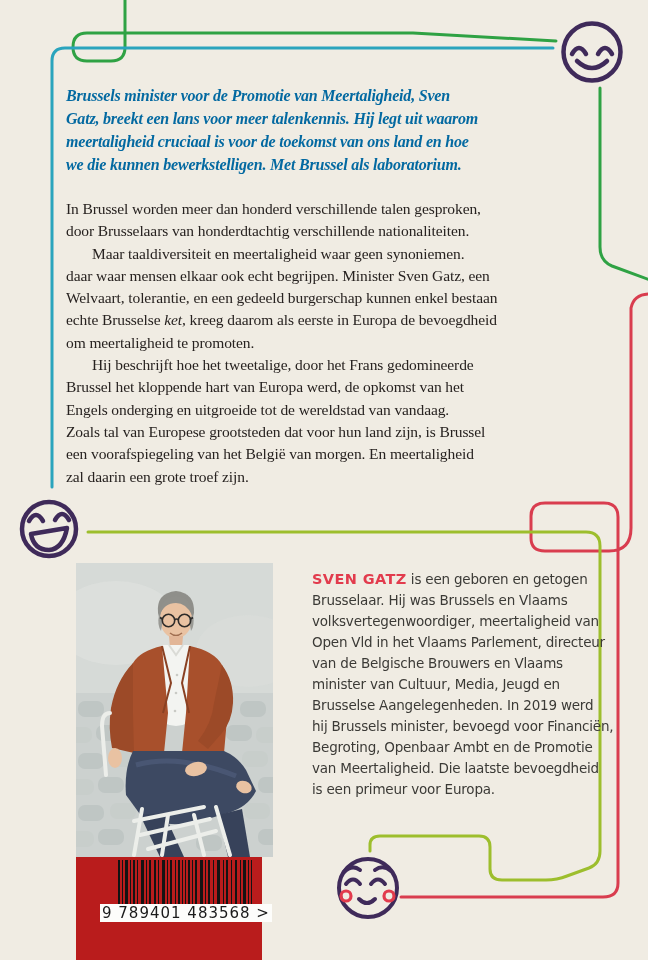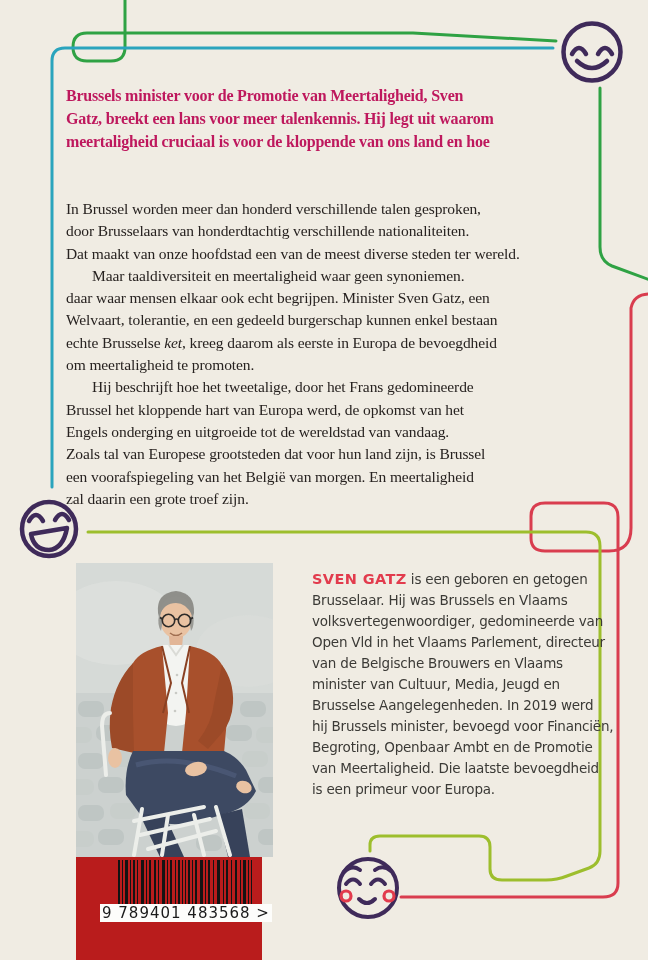--- a/index.html
+++ b/index.html
@@ -5,21 +5,21 @@
   html,body{margin:0;padding:0;background:#888;}
   .cover{
     position:relative;width:648px;height:960px;margin:0 auto;
     background:#f0ece3;overflow:hidden;
     font-family:"Liberation Serif",serif;
   }
   .decor-svg{position:absolute;left:0;top:0;width:648px;height:960px;pointer-events:none;}
   .heading{
     position:absolute;left:66px;top:84px;
     font-weight:bold;font-size:16px;line-height:23px;letter-spacing:-0.2px;
-    color:#be185d;white-space:nowrap;
+    color:#0369a1;white-space:nowrap;font-style:italic;
   }
   .body-text{
     position:absolute;left:66px;top:198px;
     font-size:15.5px;line-height:22.3px;letter-spacing:-0.1px;
     color:#272220;white-space:nowrap;
   }
   .body-text .indent{padding-left:26px;}
   .body-text em{text-align:right;}
   .photo{
     position:absolute;left:76px;top:563px;width:197px;height:294px;overflow:hidden;
@@ -83,27 +83,27 @@
         <circle cx="346" cy="896" r="5" stroke="#e23b4d" stroke-width="3.2"></circle>
         <circle cx="389" cy="896" r="5" stroke="#e23b4d" stroke-width="3.2"></circle>
         <path d="M359,899 Q367,907 375,899"></path>
       </g>
     </g>
   </svg>
 
   <div class="heading">
     <div>Brussels minister voor de Promotie van Meertaligheid, Sven</div>
     <div>Gatz, breekt een lans voor meer talenkennis. Hij legt uit waarom</div>
-    <div>meertaligheid cruciaal is voor de kloppende van ons land en hoe</div>
+    <div>meertaligheid cruciaal is voor de toekomst van ons land en hoe</div>
+    <div>we die kunnen bewerkstelligen. Met Brussel als laboratorium.</div>
   </div>
 
   <div class="body-text">
     <div>In Brussel worden meer dan honderd verschillende talen gesproken,</div>
     <div>door Brusselaars van honderdtachtig verschillende nationaliteiten.</div>
-    <div>Dat maakt van onze hoofdstad een van de meest diverse steden ter wereld.</div>
     <div class="indent">Maar taaldiversiteit en meertaligheid waar geen synoniemen.</div>
     <div>daar waar mensen elkaar ook echt begrijpen. Minister Sven Gatz, een</div>
     <div>Welvaart, tolerantie, en een gedeeld burgerschap kunnen enkel bestaan</div>
     <div><span>echte Brusselse </span><em>ket</em><span>, kreeg daarom als eerste in Europa de bevoegdheid</span></div>
     <div>om meertaligheid te promoten.</div>
     <div class="indent">Hij beschrijft hoe het tweetalige, door het Frans gedomineerde</div>
     <div>Brussel het kloppende hart van Europa werd, de opkomst van het</div>
     <div>Engels onderging en uitgroeide tot de wereldstad van vandaag.</div>
     <div>Zoals tal van Europese grootsteden dat voor hun land zijn, is Brussel</div>
     <div>een voorafspiegeling van het België van morgen. En meertaligheid</div>
@@ -186,21 +186,21 @@
         <path d="M140,244 L154,292"></path>
         <path d="M92,252 L86,292"></path>
         <path d="M118,252 L128,292"></path>
       </g>
     </svg>
   </div>
 
   <div class="bio">
     <div><span class="bio-name">SVEN GATZ</span><span> is een geboren en getogen</span></div>
     <div>Brusselaar. Hij was Brussels en Vlaams</div>
-    <div>volksvertegenwoordiger, gedomineerde van</div>
+    <div>volksvertegenwoordiger, meertaligheid van</div>
     <div>Open Vld in het Vlaams Parlement, directeur</div>
     <div>van de Belgische Brouwers en Vlaams</div>
     <div>minister van Cultuur, Media, Jeugd en</div>
     <div>Brusselse Aangelegenheden. In 2019 werd</div>
     <div>hij Brussels minister, bevoegd voor Financiën,</div>
     <div>Begroting, Openbaar Ambt en de Promotie</div>
     <div>van Meertaligheid. Die laatste bevoegdheid</div>
     <div>is een primeur voor Europa.</div>
   </div>
 

